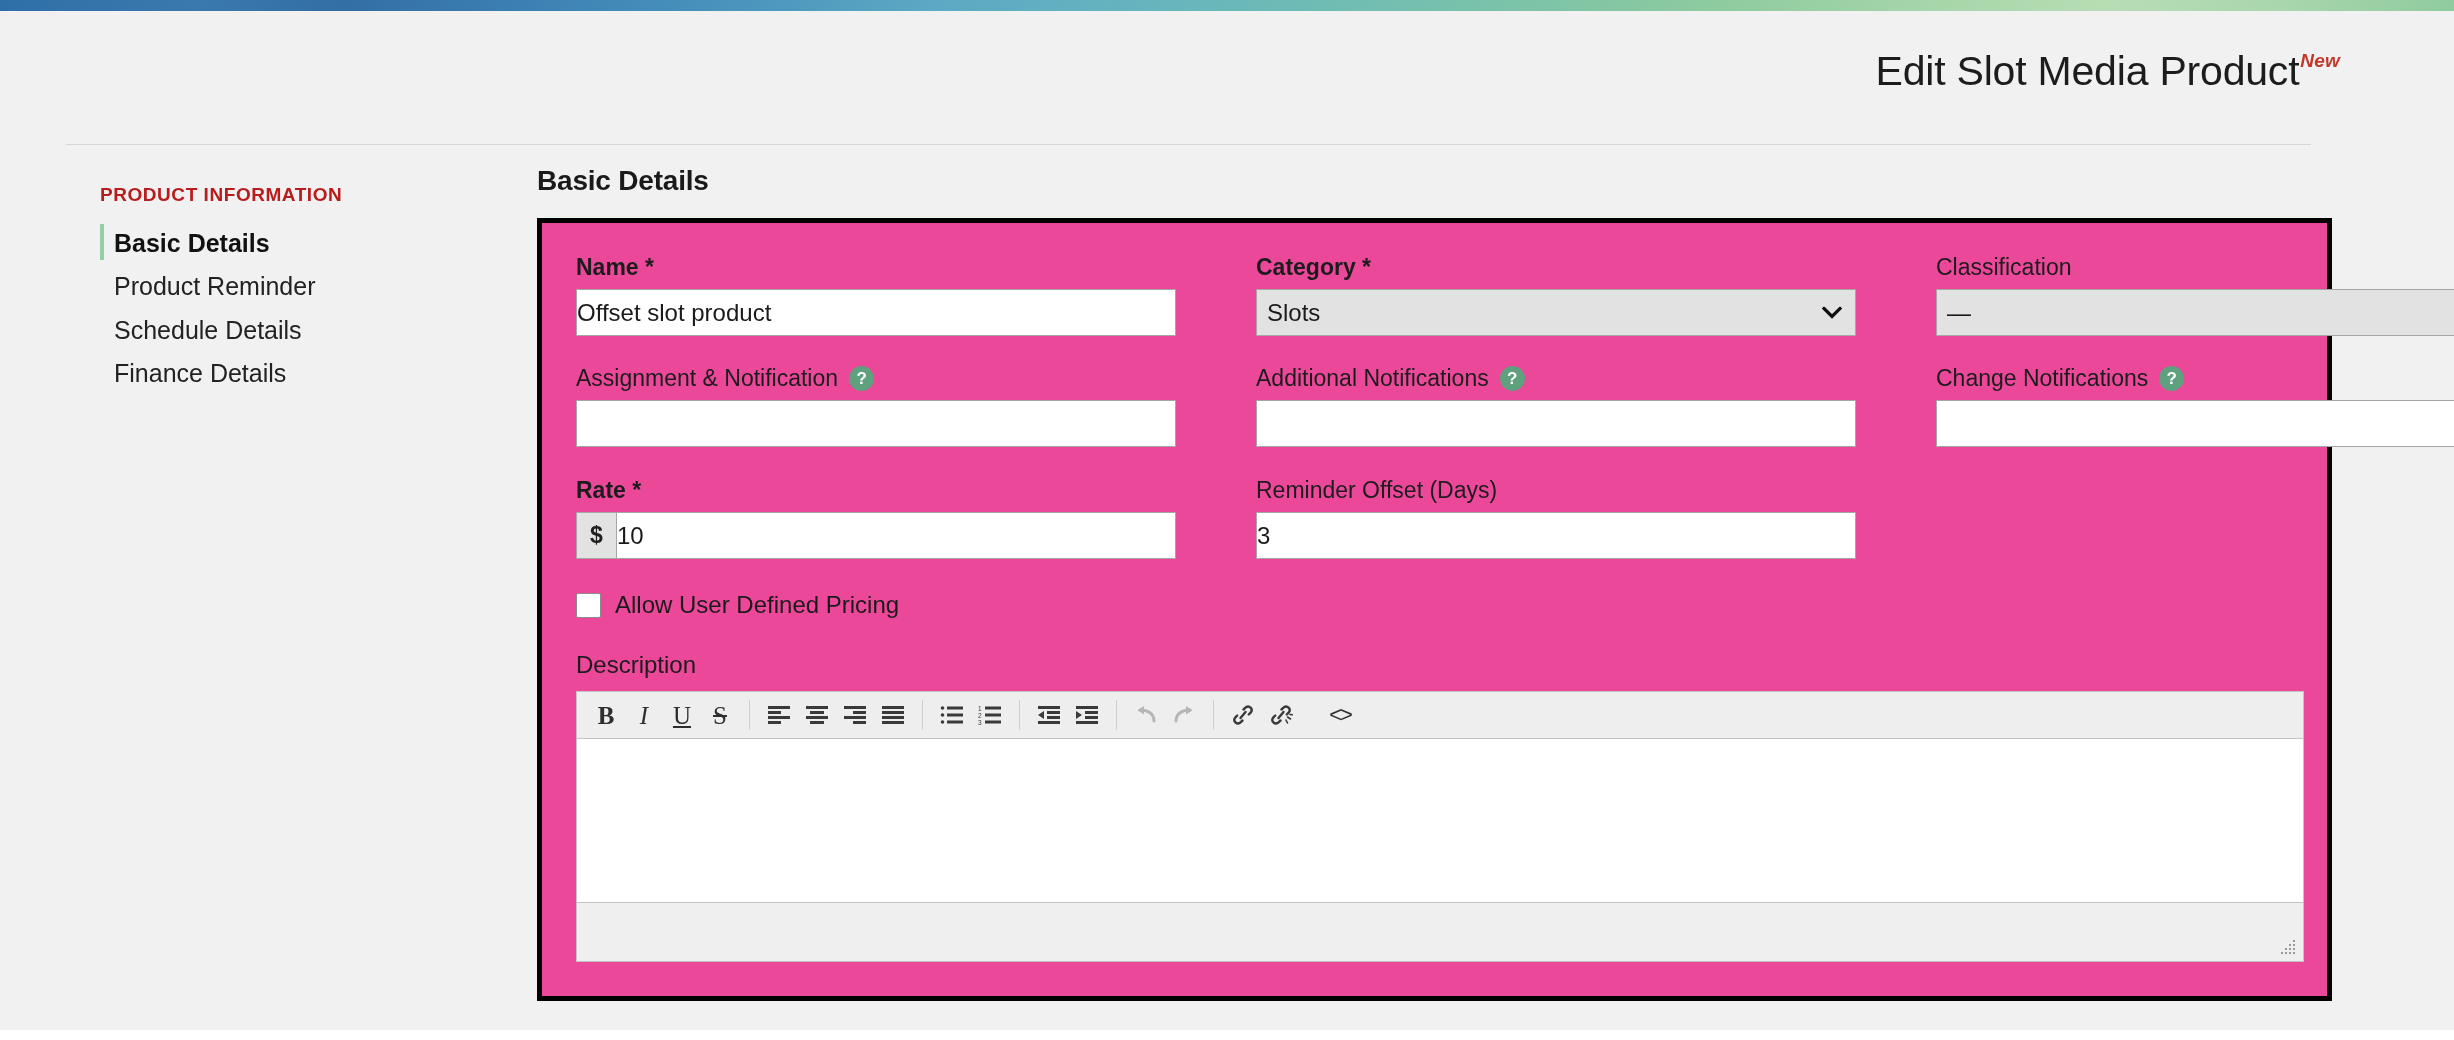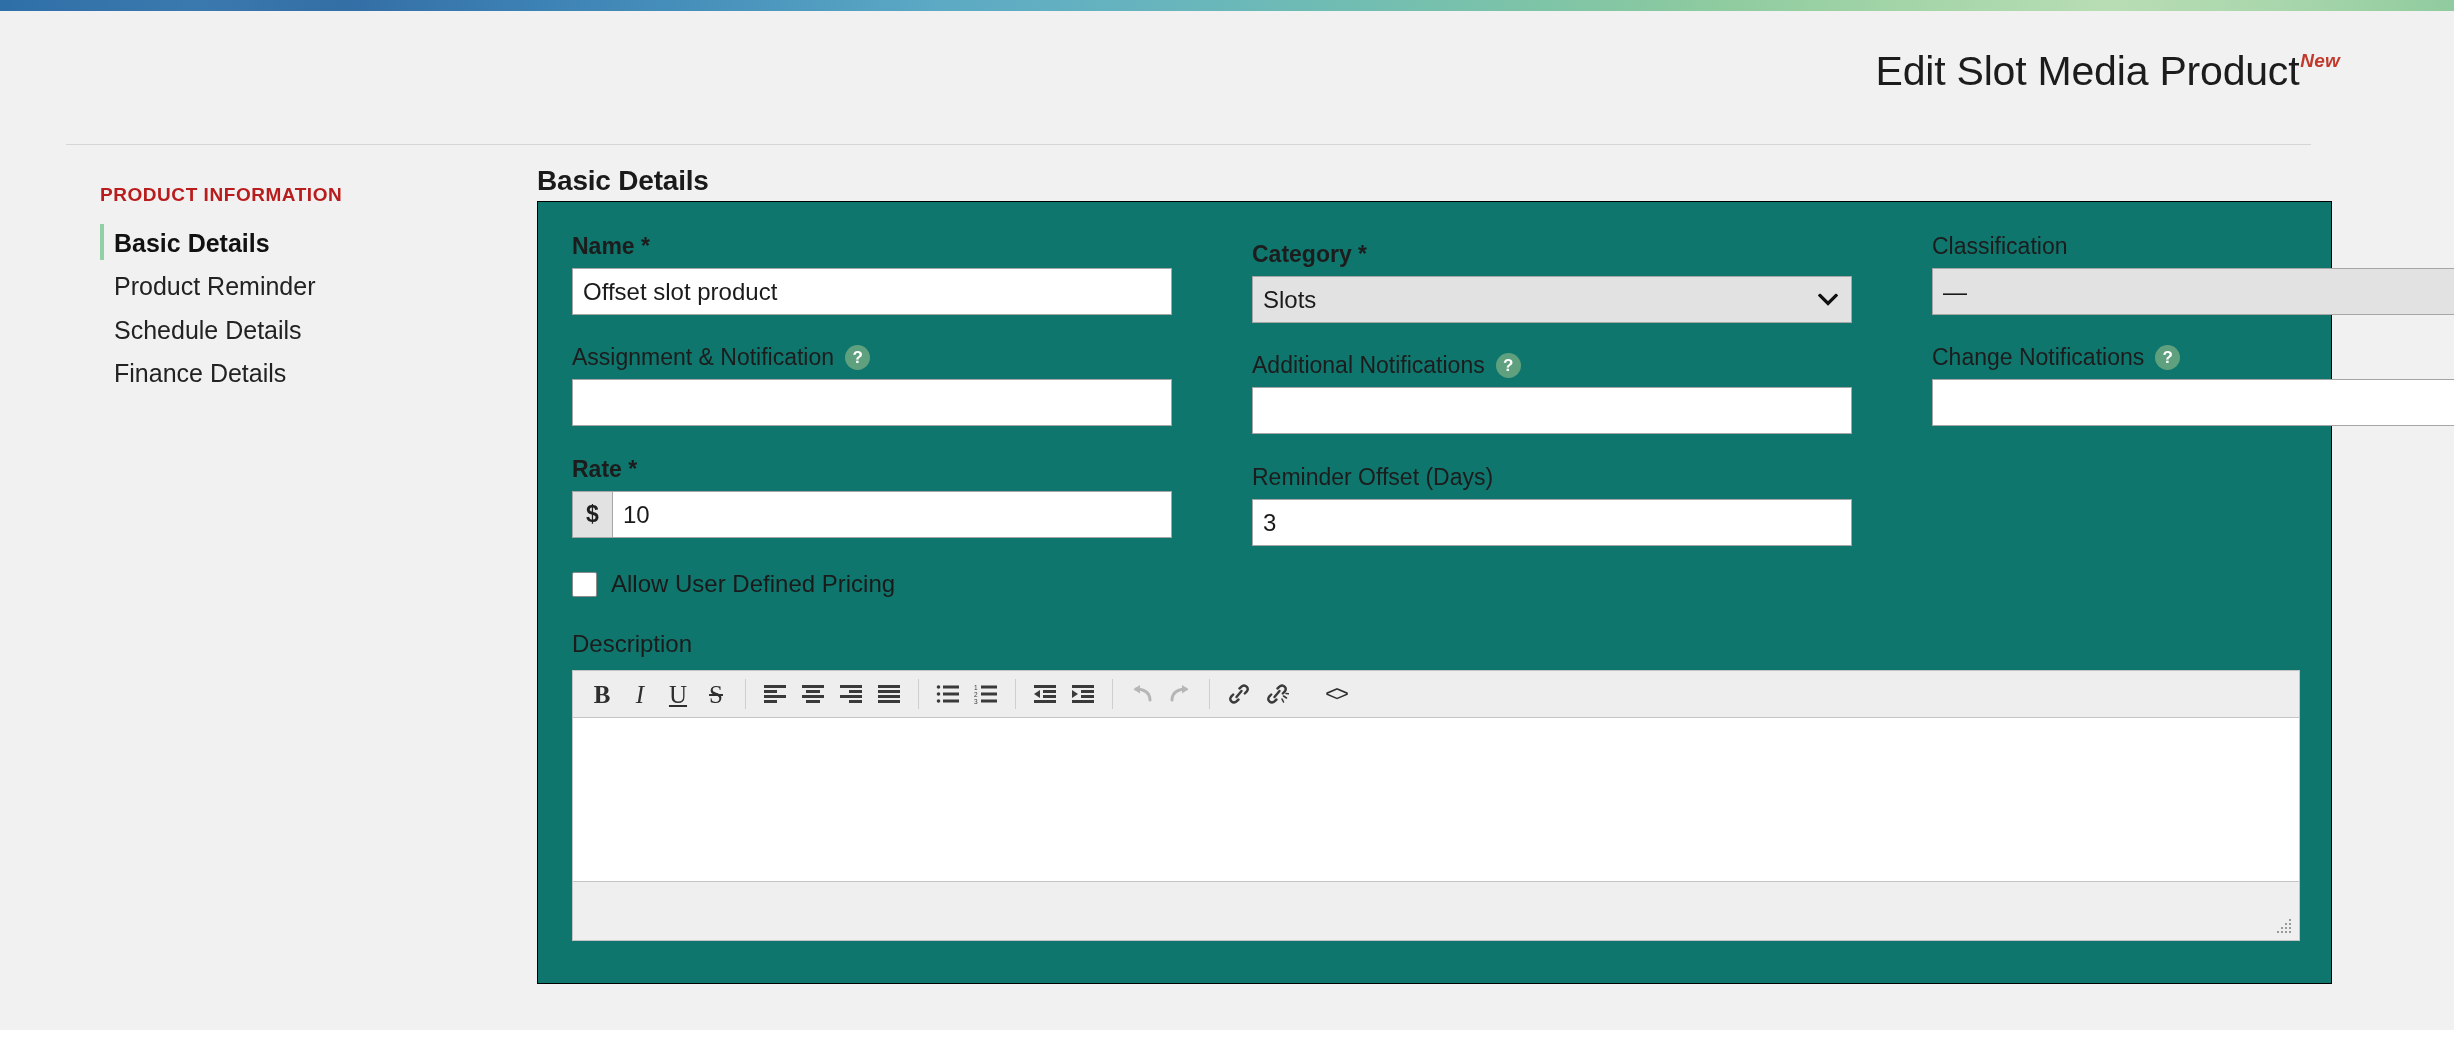--- a/index.html
+++ b/index.html
@@ -124,25 +124,25 @@
     position: absolute;
     top: 154px; left: 523px;
     font-size: 28px;
     font-weight: 700;
     color: #1a1a1a;
     letter-spacing: -0.2px;
   }
 
   .card {
     position: absolute;
-    top: 190px; left: 523px;
+    top: 207px; left: 523px;
     width: 1795px;
     height: 783px;
-    background: #0f766e;
-    border: 1px solid #000000;
+    background: #ec4899;
+    border: 5px solid #000000;
   }
 
   
   .field-label {
     font-size: 23px;
     color: #1c1c1c;
     line-height: 1.1;
     margin-bottom: 9px;
     white-space: nowrap;
     display: flex;
@@ -168,21 +168,21 @@
   }
 
   .text-input {
     width: 100%;
     height: 47px;
     border: 1px solid #a6a6a6;
     background: #ffffff;
     font-family: "Liberation Sans", sans-serif;
     font-size: 24px;
     color: #1a1a1a;
-    padding: 0 10px;
+    padding: 0 0;
     outline: none;
     border-radius: 0;
   }
 
   select.select-input {
     width: 100%;
     height: 47px;
     border: 1px solid #a6a6a6;
     background: #e2e2e2;
     font-family: "Liberation Sans", sans-serif;
@@ -221,21 +221,21 @@
     flex: 0 0 auto;
   }
   .input-group .text-input { flex: 1 1 auto; }
 
   .r1 { top: 32px; }
   .r2 { top: 143px; }
   .r3 { top: 255px; }
 
   .field { position: absolute; }
   .f-name   { left: 34px;   width: 600px; }
-  .f-cat    { left: 714px;  width: 600px; margin-top: 8px; }
+  .f-cat    { left: 714px;  width: 600px; }
   .f-class  { left: 1394px; width: 600px; }
 
   
   .checkbox-row {
     position: absolute;
     top: 368px; left: 34px;
     display: flex;
     align-items: center;
     gap: 14px;
   }

